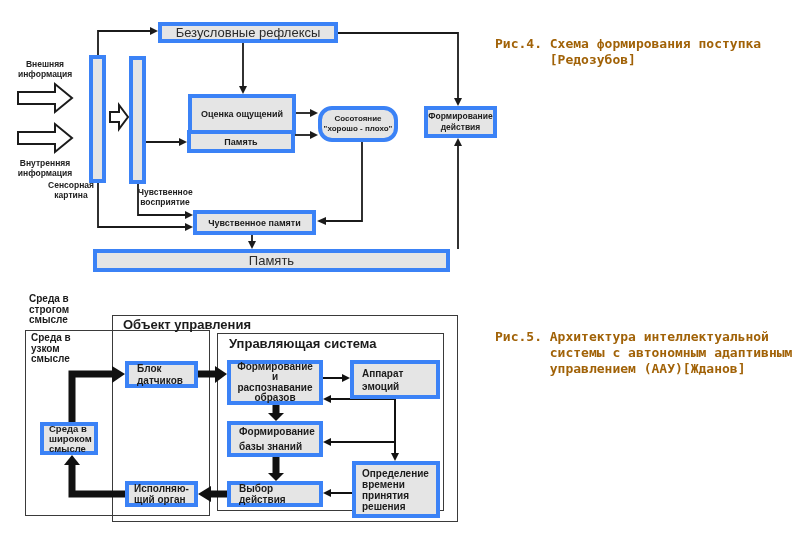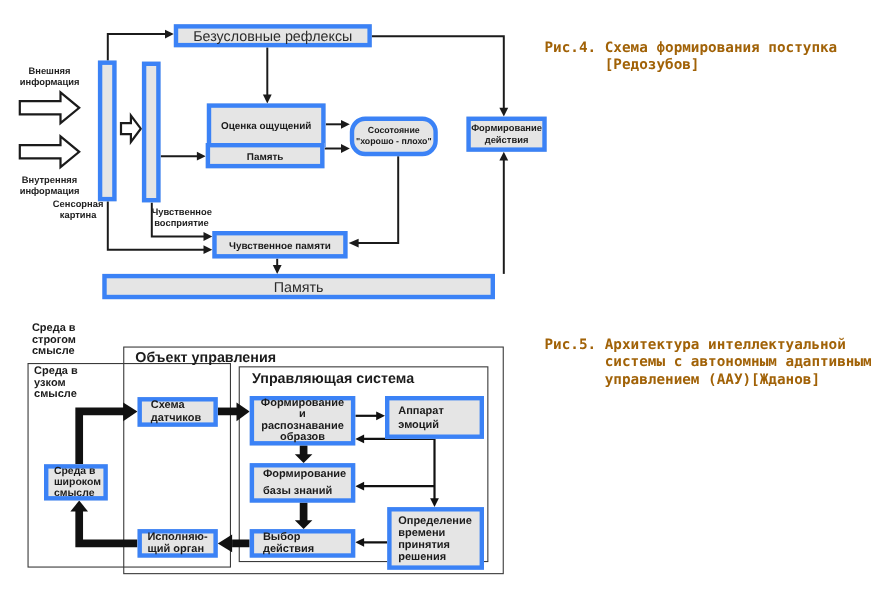--- a/index.html
+++ b/index.html
@@ -133,21 +133,21 @@
 
   <div class="lbl f4lbl" style="left:18px;top:59px;width:54px">Внешняя
 информация</div>
   <div class="lbl f4lbl" style="left:16px;top:158px;width:58px">Внутренняя
 информация</div>
   <div class="lbl f4lbl" style="left:48px;top:180px;width:46px">Сенсорная
 картина</div>
   <div class="lbl f4lbl" style="left:138px;top:187px;width:54px">Чувственное
 восприятие</div>
 
-  <div class="box left f5box" style="left:125px;top:361px;width:73px;height:27px;padding-left:8px">Схема
+  <div class="box left f5box" style="left:125px;top:361px;width:73px;height:27px;padding-left:8px">Блок
 датчиков</div>
   <div class="box f5box" style="left:227px;top:360px;width:96px;height:45px;line-height:10.5px">Формирование
 и
 распознавание
 образов</div>
   <div class="box left f5box" style="left:350px;top:360px;width:90px;height:39px;padding-left:8px;line-height:13px">Аппарат
 эмоций</div>
   <div class="box left f5box" style="left:227px;top:421px;width:96px;height:36px;padding-left:8px;line-height:15px">Формирование
 базы знаний</div>
   <div class="box left f5box" style="left:40px;top:422px;width:58px;height:33px;padding-left:5px;font-size:9.5px;line-height:10px">Среда в
@@ -157,17 +157,17 @@
 времени
 принятия
 решения</div>
   <div class="box left f5box" style="left:227px;top:481px;width:96px;height:26px;padding-left:8px;line-height:11px">Выбор
 действия</div>
   <div class="box left f5box" style="left:125px;top:481px;width:73px;height:26px;padding-left:5px;line-height:11px">Исполняю-
 щий орган</div>
 
   <div class="caption" style="left:495px;top:36px">Рис.4. Схема формирования поступка
        [Редозубов]</div>
-  <div class="caption" style="left:495px;top:306px">Рис.5. Архитектура интеллектуальной
+  <div class="caption" style="left:495px;top:329px">Рис.5. Архитектура интеллектуальной
        системы с автономным адаптивным
        управлением (ААУ)[Жданов]</div>
 
 </div>
 
 </body></html>

